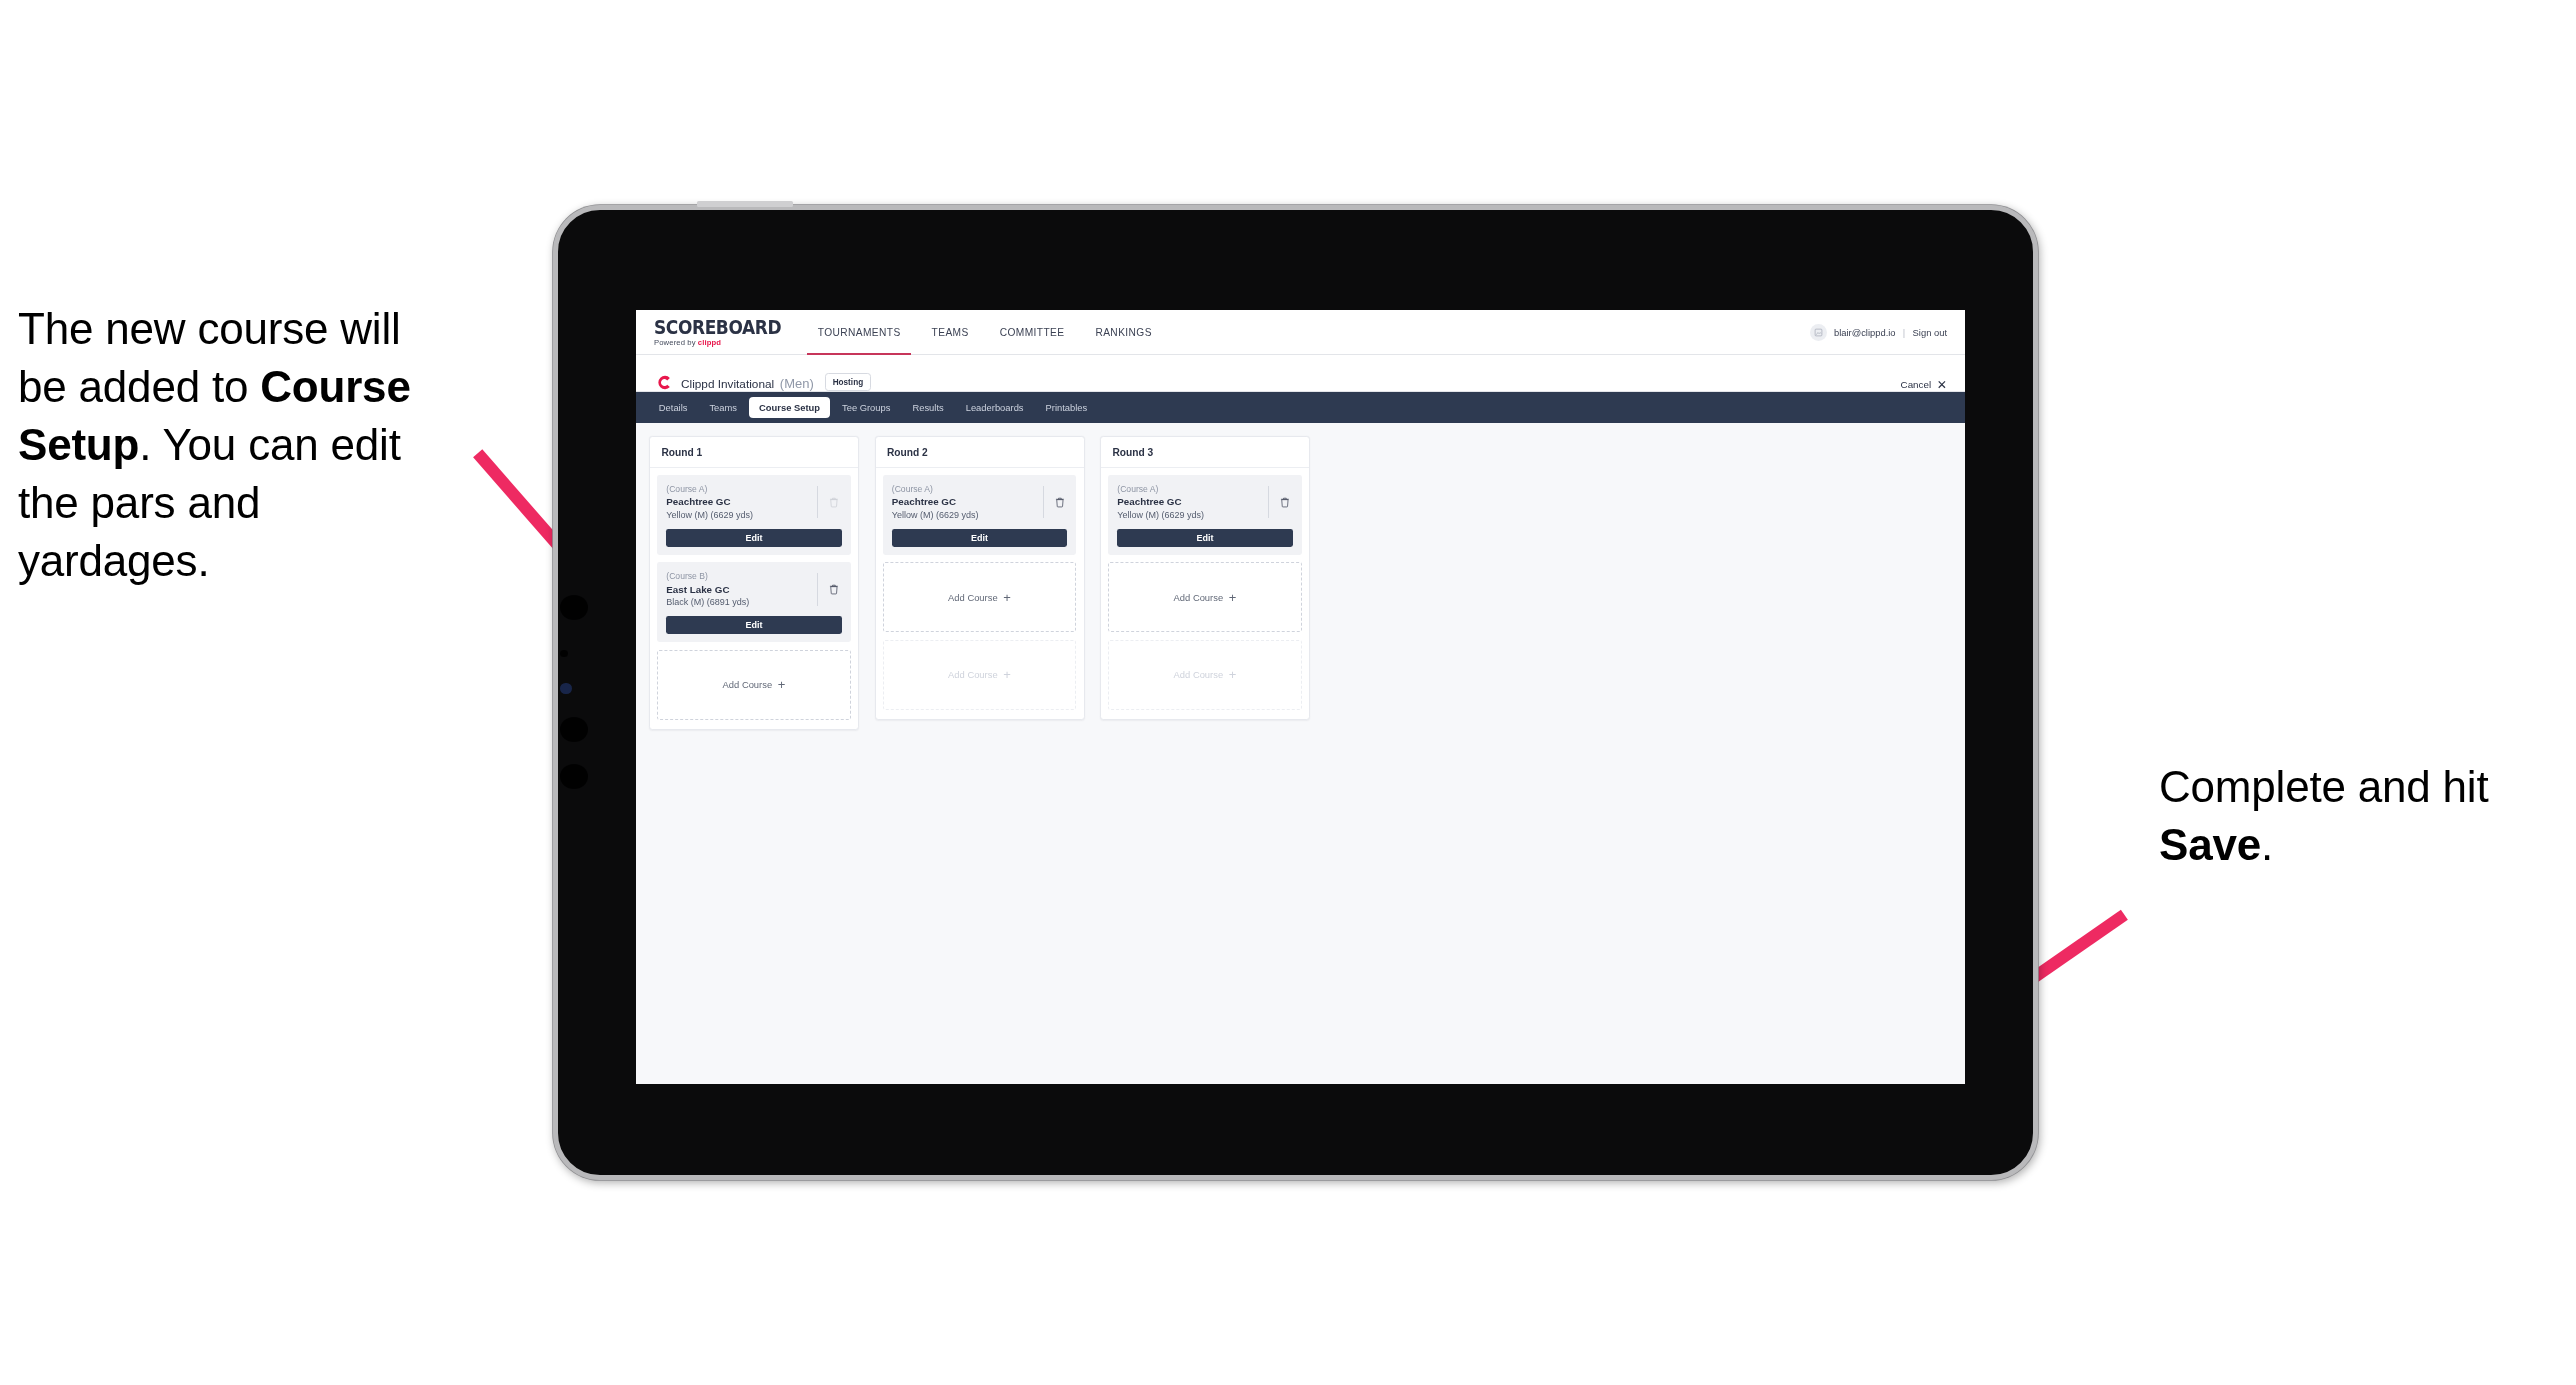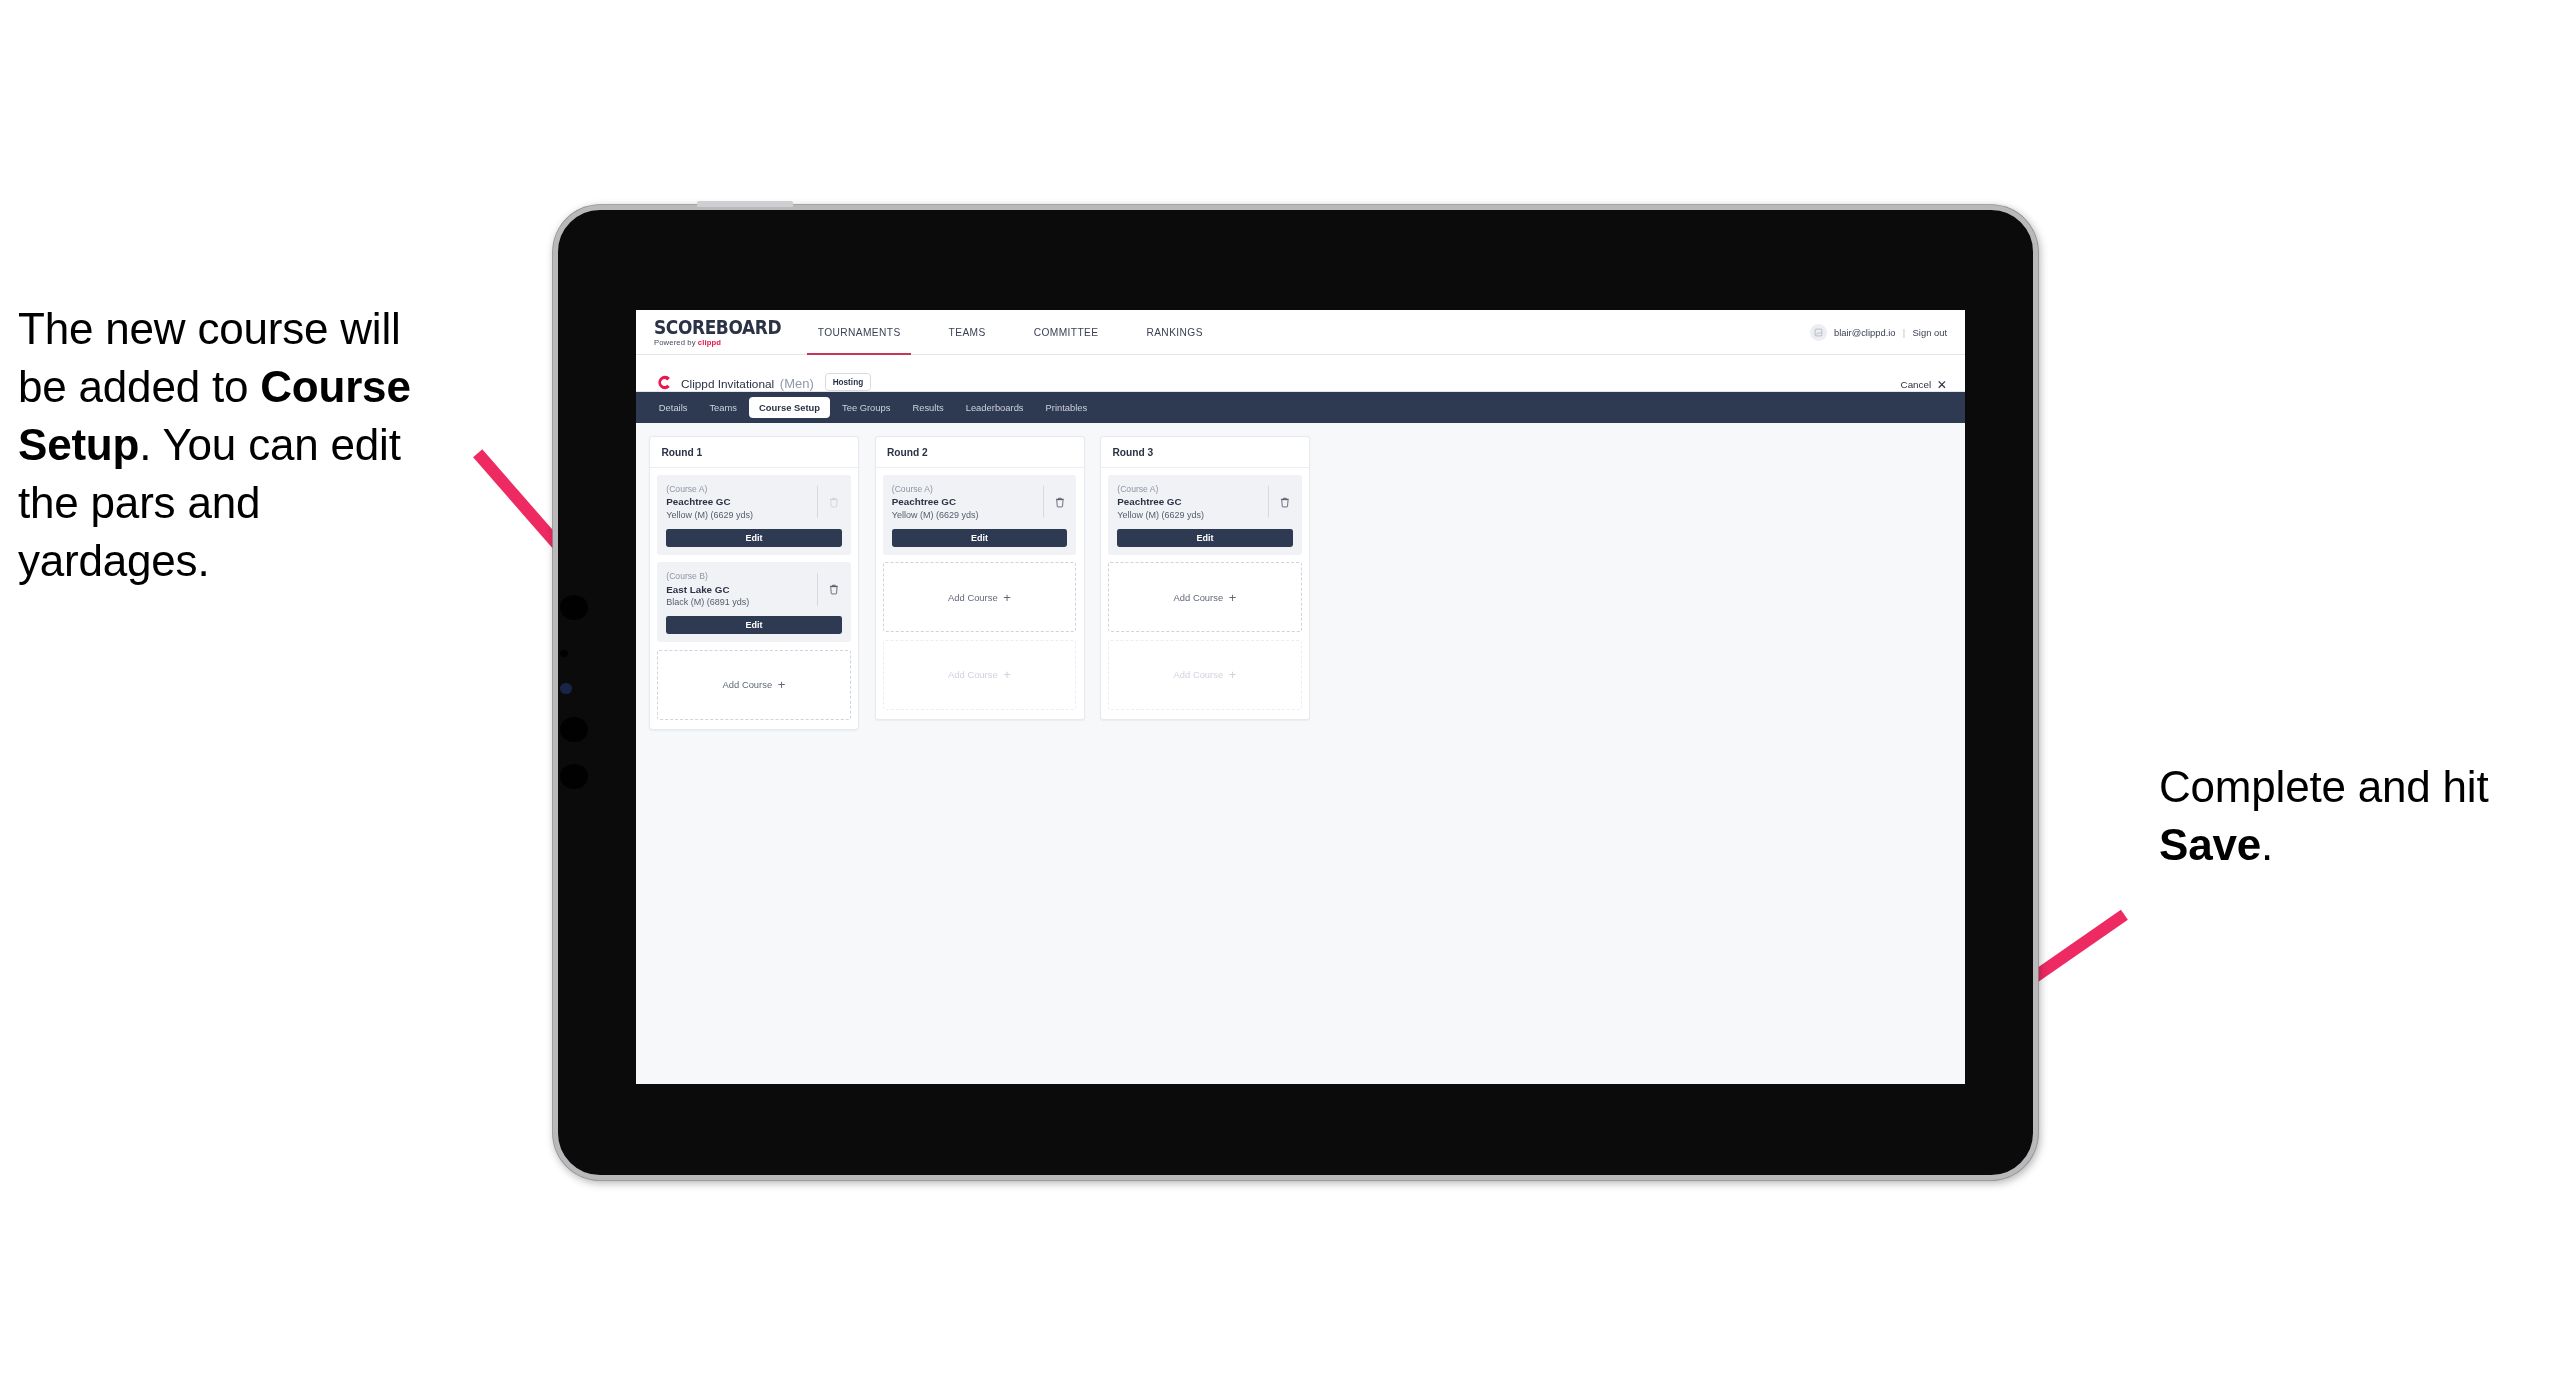--- a/index.html
+++ b/index.html
@@ -69,21 +69,21 @@
   .brand { padding-left: 18px; padding-right: 21px; line-height: 1; }
   .brand-word {
     font-family: "DejaVu Sans", sans-serif;
     font-weight: 700; font-size: 17px; letter-spacing: -0.4px;
     color: #2b3245; transform: scaleY(1.18); transform-origin: left top;
     display: block;
   }
   .brand-sub { font-size: 7.7px; color: #444b5c; margin-top: 5.7px; letter-spacing: 0.1px; }
   .brand-sub i { font-style: normal; color: #e8174c; font-weight: 700; }
 
-  .topnav { display: flex; align-items: stretch; height: 100%; gap: 17px; }
+  .topnav { display: flex; align-items: stretch; height: 100%; }
   .topnav-item {
     display: flex; align-items: center; padding: 0 15.5px;
     font-size: 10.2px; letter-spacing: 0.4px; color: #3c4254;
     position: relative; cursor: pointer;
   }
   .topnav-item.active::after {
     content: ""; position: absolute; left: 4.9px; right: 4.9px; bottom: -0.8px;
     height: 2px; background: #c7355a;
   }
 

